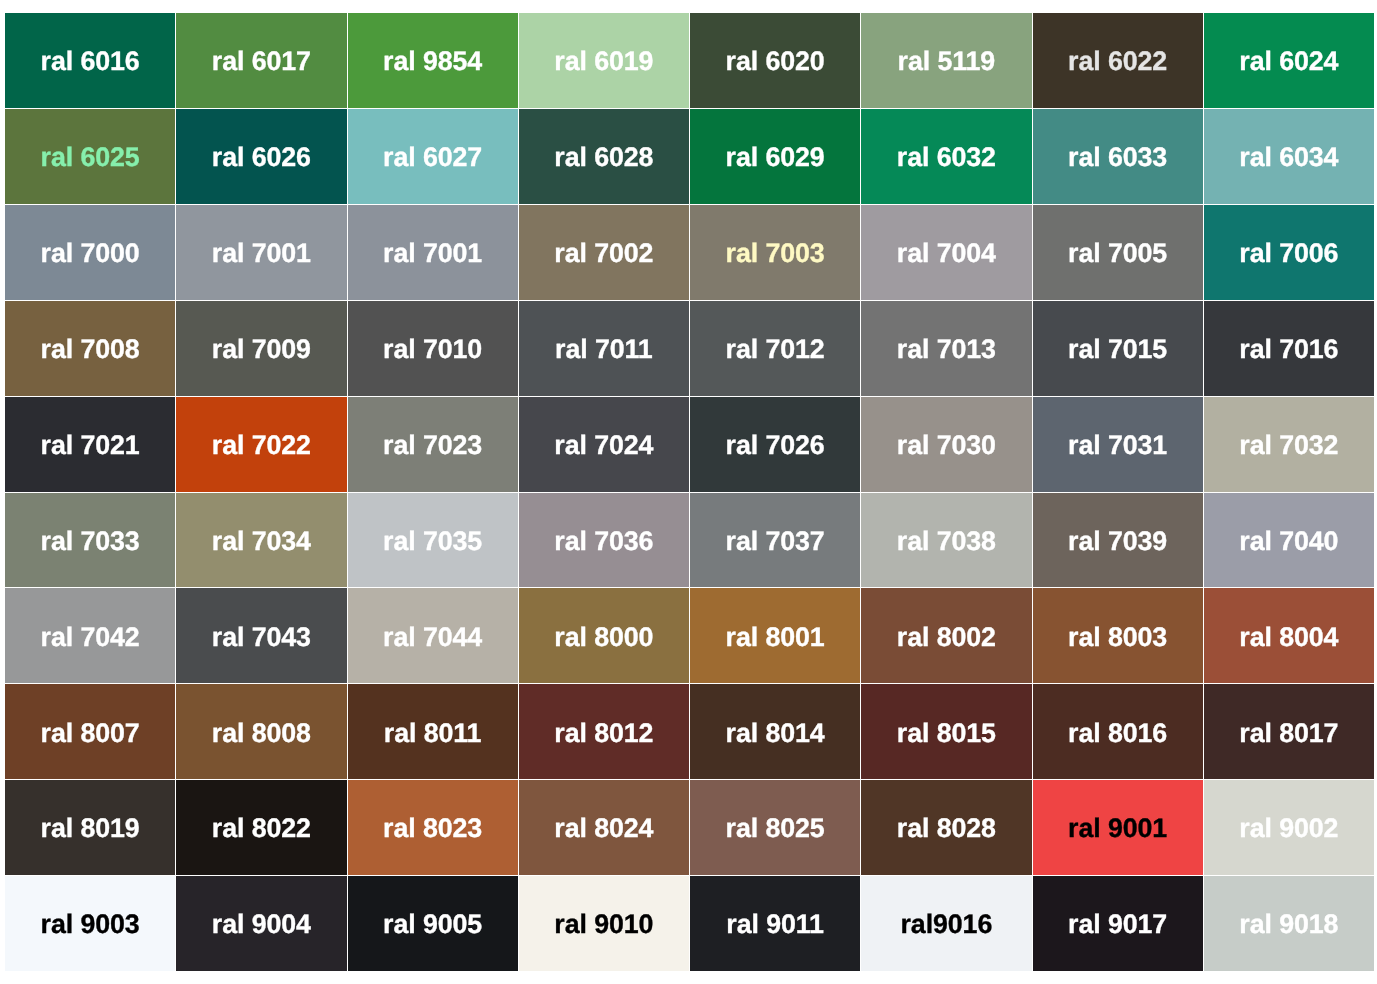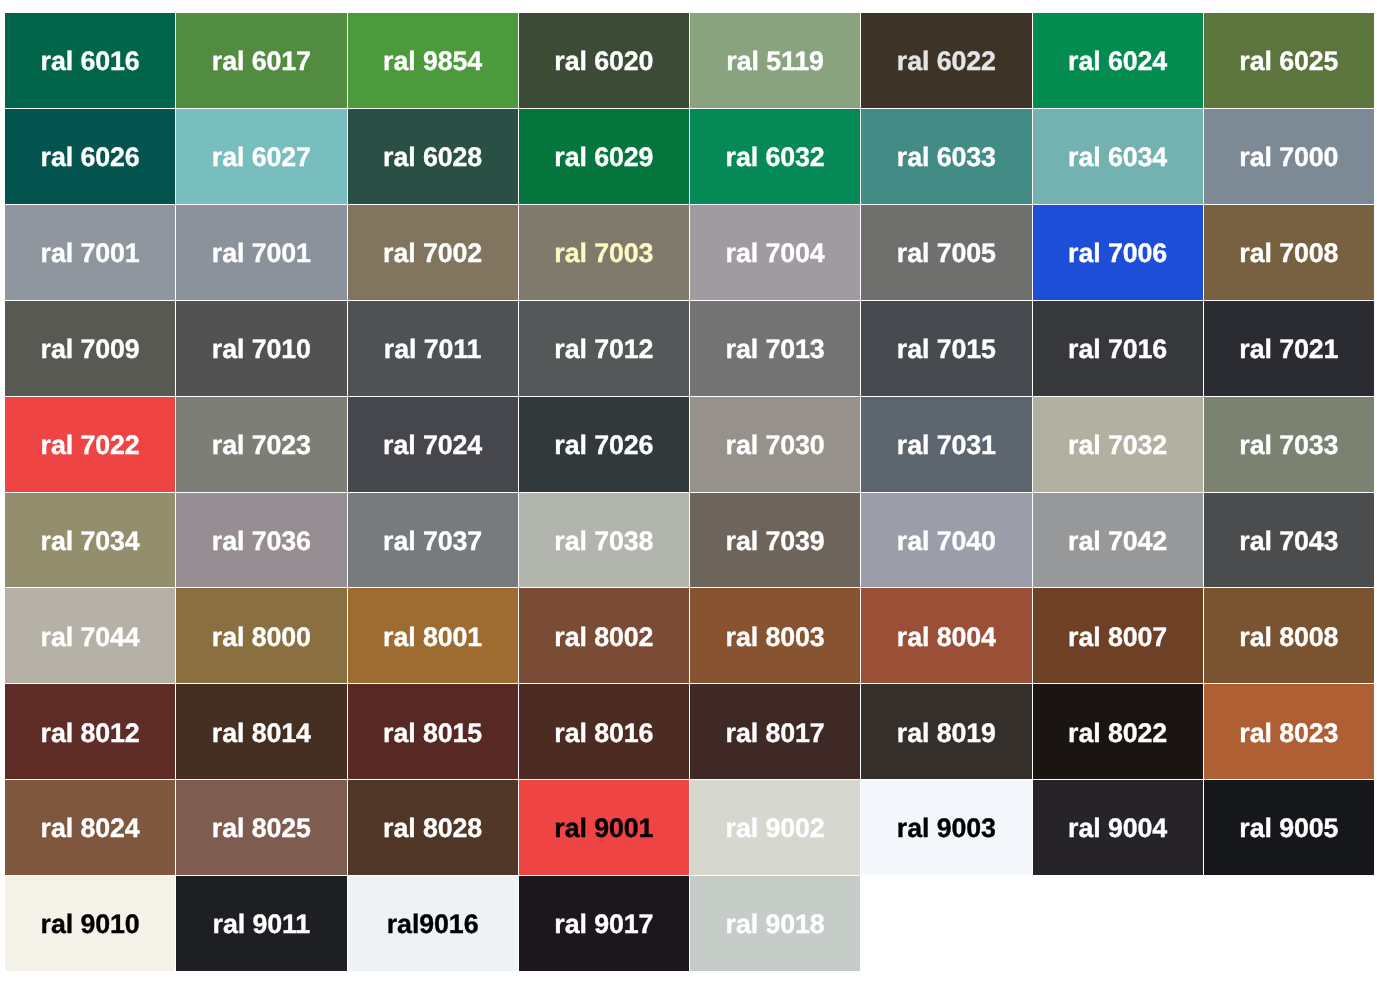--- a/index.html
+++ b/index.html
@@ -24,34 +24,37 @@
 <div id="chart">
   <div class="swatch" style="background-color:#016549">
       <span class="lbl" style="color:#FFFFFF">ral 6016</span>
     </div>
   <div class="swatch" style="background-color:#528C41">
       <span class="lbl" style="color:#FFFFFF">ral 6017</span>
     </div>
   <div class="swatch" style="background-color:#4C9A3B">
       <span class="lbl" style="color:#FFFFFF">ral 9854</span>
     </div>
+  <div class="swatch" style="background-color:#ACD3A6">
+      <span class="lbl" style="color:#FFFFFF">ral 6019</span>
+    </div>
   <div class="swatch" style="background-color:#3B4B36">
       <span class="lbl" style="color:#FFFFFF">ral 6020</span>
     </div>
   <div class="swatch" style="background-color:#88A37E">
       <span class="lbl" style="color:#FFFFFF">ral 5119</span>
     </div>
   <div class="swatch" style="background-color:#3D3427">
       <span class="lbl" style="color:#e5e5e5">ral 6022</span>
     </div>
   <div class="swatch" style="background-color:#048B50">
       <span class="lbl" style="color:#FFFFFF">ral 6024</span>
     </div>
   <div class="swatch" style="background-color:#5C753D">
-      <span class="lbl" style="color:#ffffff">ral 6025</span>
+      <span class="lbl" style="color:#86efac">ral 6025</span>
     </div>
   <div class="swatch" style="background-color:#03544F">
       <span class="lbl" style="color:#FFFFFF">ral 6026</span>
     </div>
   <div class="swatch" style="background-color:#78BEBE">
       <span class="lbl" style="color:#FFFFFF">ral 6027</span>
     </div>
   <div class="swatch" style="background-color:#2A4F44">
       <span class="lbl" style="color:#FFFFFF">ral 6028</span>
     </div>
@@ -81,21 +84,21 @@
     </div>
   <div class="swatch" style="background-color:#807A6C">
       <span class="lbl" style="color:#fef9c3">ral 7003</span>
     </div>
   <div class="swatch" style="background-color:#9F9BA0">
       <span class="lbl" style="color:#FFFFFF">ral 7004</span>
     </div>
   <div class="swatch" style="background-color:#6F706E">
       <span class="lbl" style="color:#FFFFFF">ral 7005</span>
     </div>
-  <div class="swatch" style="background-color:#1d4ed8">
+  <div class="swatch" style="background-color:#0f766e">
       <span class="lbl" style="color:#FFFFFF">ral 7006</span>
     </div>
   <div class="swatch" style="background-color:#776140">
       <span class="lbl" style="color:#FFFFFF">ral 7008</span>
     </div>
   <div class="swatch" style="background-color:#575952">
       <span class="lbl" style="color:#FFFFFF">ral 7009</span>
     </div>
   <div class="swatch" style="background-color:#525252">
       <span class="lbl" style="color:#FFFFFF">ral 7010</span>
@@ -111,21 +114,21 @@
     </div>
   <div class="swatch" style="background-color:#474A4E">
       <span class="lbl" style="color:#FFFFFF">ral 7015</span>
     </div>
   <div class="swatch" style="background-color:#36383C">
       <span class="lbl" style="color:#FFFFFF">ral 7016</span>
     </div>
   <div class="swatch" style="background-color:#2B2C31">
       <span class="lbl" style="color:#FFFFFF">ral 7021</span>
     </div>
-  <div class="swatch" style="background-color:#ef4444">
+  <div class="swatch" style="background-color:#c2410c">
       <span class="lbl" style="color:#FFFFFF">ral 7022</span>
     </div>
   <div class="swatch" style="background-color:#7D7F77">
       <span class="lbl" style="color:#FFFFFF">ral 7023</span>
     </div>
   <div class="swatch" style="background-color:#46474C">
       <span class="lbl" style="color:#FFFFFF">ral 7024</span>
     </div>
   <div class="swatch" style="background-color:#31393A">
       <span class="lbl" style="color:#FFFFFF">ral 7026</span>
@@ -138,20 +141,23 @@
     </div>
   <div class="swatch" style="background-color:#B2B0A1">
       <span class="lbl" style="color:#FFFFFF">ral 7032</span>
     </div>
   <div class="swatch" style="background-color:#7B8272">
       <span class="lbl" style="color:#FFFFFF">ral 7033</span>
     </div>
   <div class="swatch" style="background-color:#938E6E">
       <span class="lbl" style="color:#FFFFFF">ral 7034</span>
     </div>
+  <div class="swatch" style="background-color:#BFC3C6">
+      <span class="lbl" style="color:#FFFFFF">ral 7035</span>
+    </div>
   <div class="swatch" style="background-color:#968E93">
       <span class="lbl" style="color:#FFFFFF">ral 7036</span>
     </div>
   <div class="swatch" style="background-color:#777B7D">
       <span class="lbl" style="color:#FFFFFF">ral 7037</span>
     </div>
   <div class="swatch" style="background-color:#B2B4AE">
       <span class="lbl" style="color:#FFFFFF">ral 7038</span>
     </div>
   <div class="swatch" style="background-color:#6D645C">
@@ -182,20 +188,23 @@
       <span class="lbl" style="color:#FFFFFF">ral 8003</span>
     </div>
   <div class="swatch" style="background-color:#9B4F37">
       <span class="lbl" style="color:#FFFFFF">ral 8004</span>
     </div>
   <div class="swatch" style="background-color:#6E4026">
       <span class="lbl" style="color:#FFFFFF">ral 8007</span>
     </div>
   <div class="swatch" style="background-color:#7A5330">
       <span class="lbl" style="color:#FFFFFF">ral 8008</span>
+    </div>
+  <div class="swatch" style="background-color:#54321F">
+      <span class="lbl" style="color:#FFFFFF">ral 8011</span>
     </div>
   <div class="swatch" style="background-color:#602C27">
       <span class="lbl" style="color:#FFFFFF">ral 8012</span>
     </div>
   <div class="swatch" style="background-color:#452F22">
       <span class="lbl" style="color:#FFFFFF">ral 8014</span>
     </div>
   <div class="swatch" style="background-color:#572824">
       <span class="lbl" style="color:#FFFFFF">ral 8015</span>
     </div>

